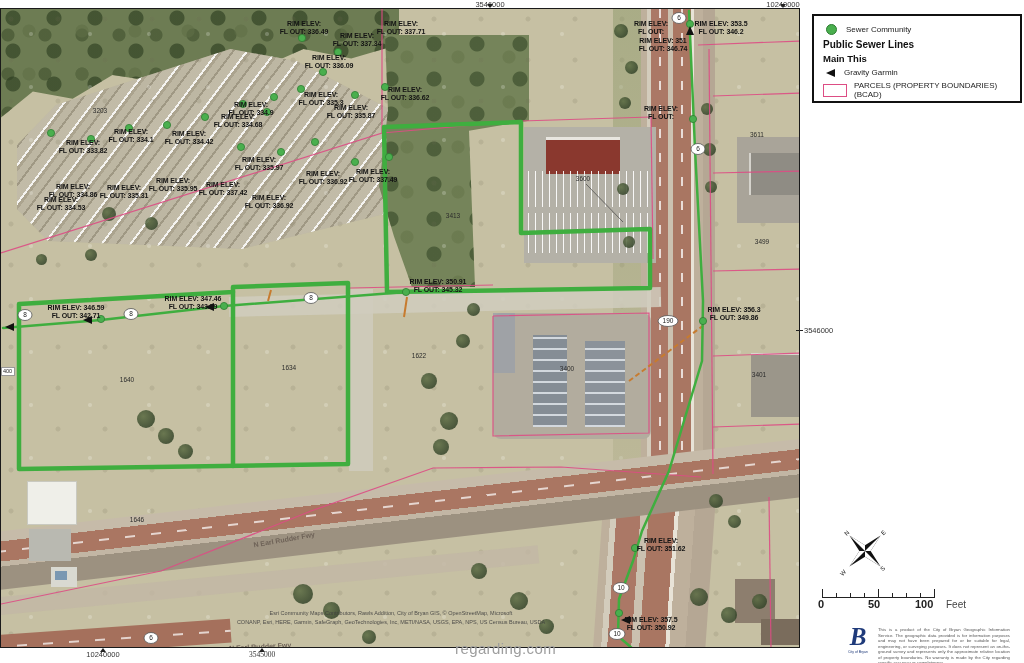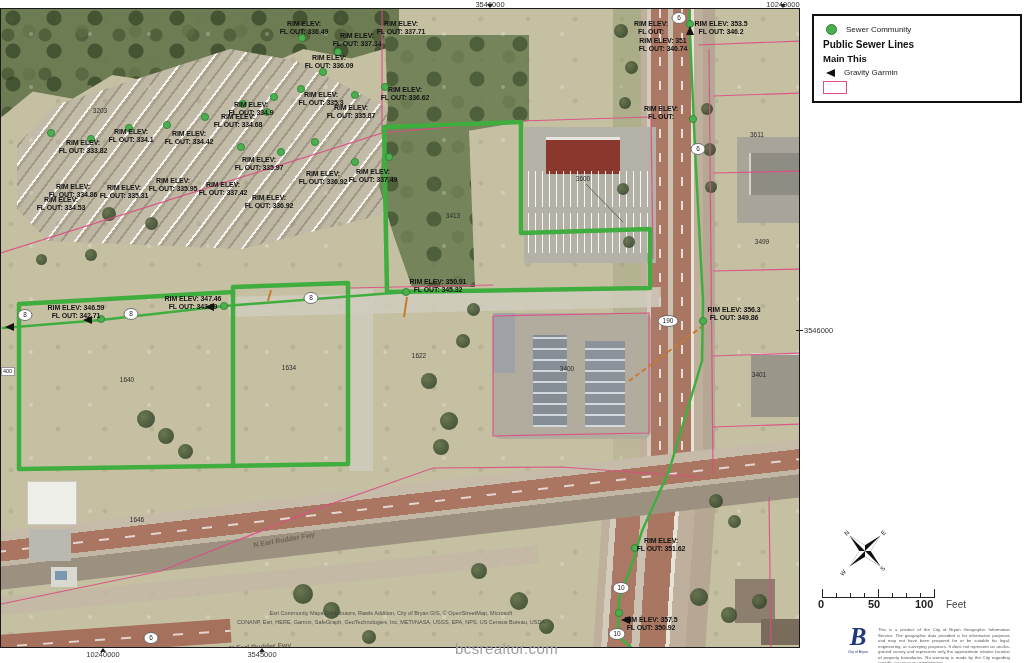--- a/index.html
+++ b/index.html
@@ -356,20 +356,21 @@
         <span class="lg-text">Sewer Community</span>
       </div>
       <div class="lg-title">Public Sewer Lines</div>
       <div class="lg-sub">Main This</div>
       <div class="lg-row">
         <span class="lg-arrow"></span>
         <span class="lg-text">Gravity Garmin</span>
       </div>
       <div class="lg-row">
         <span class="lg-swatch"></span>
+        <span class="lg-text">PARCELS (PROPERTY BOUNDARIES) (BCAD)</span>
       </div>
     </div>
 
   <div id="compass">
     <svg width="54" height="54" viewBox="0 0 54 54">
       <g transform="rotate(-45 27 27)">
         <path d="M27,5 L31,23 L49,27 L31,31 L27,49 L23,31 L5,27 L23,23 Z" fill="#111"></path>
         <path d="M27,5 L31,23 L27,27 Z" fill="#fff"></path>
         <path d="M49,27 L31,31 L27,27 Z" fill="#fff"></path>
         <path d="M27,49 L23,31 L27,27 Z" fill="#fff"></path>
@@ -402,22 +403,22 @@
       <span id="sb-unit">Feet</span>
     </div>
   </div>
 
   <div id="logo">
     <div id="logo-b">B</div>
     <div id="logo-cap">City of Bryan</div>
   </div>
   <div id="disclaimer">This is a product of the City of Bryan Geographic Information Service. The geographic data provided is for information purposes and may not have been prepared for or be suitable for legal, engineering, or surveying purposes. It does not represent an on-the-ground survey and represents only the approximate relative location of property boundaries. No warranty is made by the City regarding specific accuracy or completeness.</div>
 
-  <div id="watermark">bcsrealtor.com</div>
+  <div id="watermark">regarding.com</div>
 <div class="gridlab" style="left: 490px; top: 0px;">3546000</div>
     <div class="gridtick tick-down" style="left: 487px; top: 4px;"></div>
     <div class="gridlab" style="left: 783px; top: 0px;">10240000</div>
     <div class="gridtick tick-down" style="left: 780px; top: 4px;"></div>
     <div class="gridlab" style="left: 103px; top: 650px;">10240000</div>
     <div class="gridtick tick-up" style="left: 100px; top: 648px;"></div>
-    <div class="gridlab" style="left: 262px; top: 650px;">3545000</div>
+    <div class="gridlab" style="left: 262px; top: 650px; font-family: Liberation Serif, serif;">3545000</div>
     <div class="gridtick tick-up" style="left: 259px; top: 648px;"></div>
   </div>
 
 </body></html>

